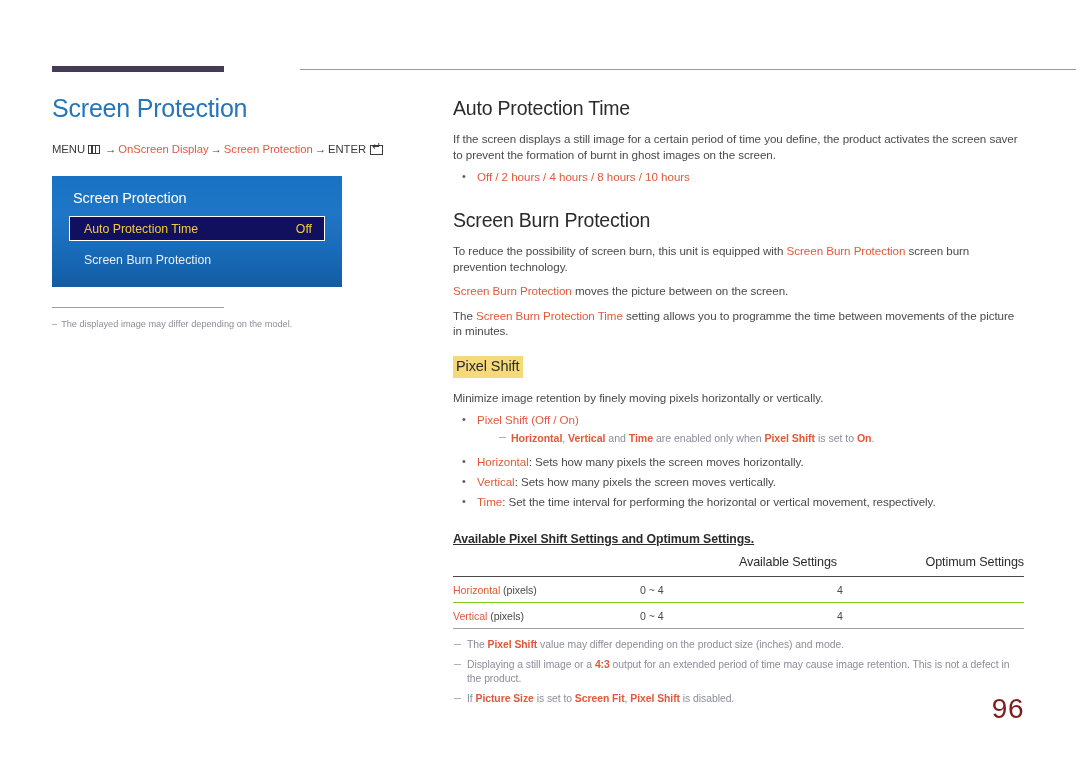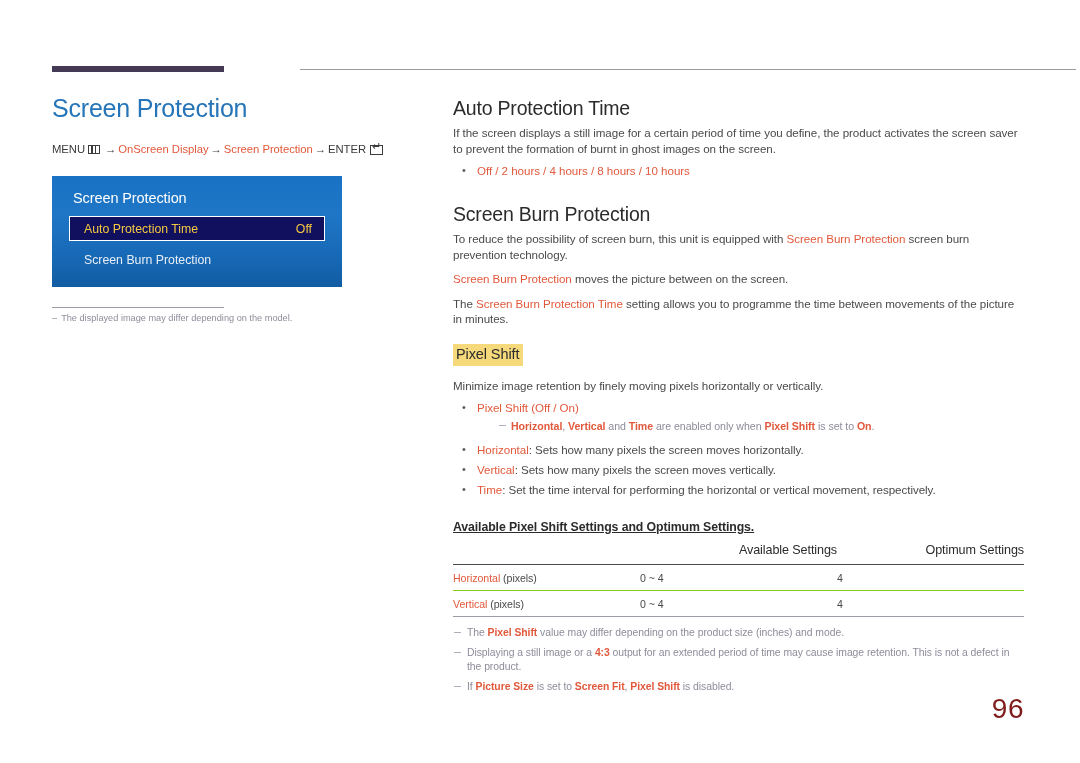--- a/index.html
+++ b/index.html
@@ -155,42 +155,42 @@
   .osd-row .value { text-align: right; }
 
   
   .left-note-rule {
     margin-top: 20px;
     width: 172px;
     height: 1px;
     background: #9d9daa;
   }
   .left-note {
-    margin-top: 4px;
+    margin-top: 10px;
     font-size: 9.2px;
     color: #8d8d9b;
     line-height: 13px;
     white-space: nowrap;
   }
   .left-note .dash { margin-right: 4px; }
 
   
   h2.sec {
     font-size: 19.5px;
     font-weight: normal;
     color: #2b2b2b;
     margin: 0;
     line-height: 24px;
     letter-spacing: -0.2px;
   }
   p.body {
     font-size: 11.6px;
     line-height: 15.5px;
     color: #4a4a4a;
-    margin: 5px 0 0 0;
+    margin: 11px 0 0 0;
     letter-spacing: -0.05px;
   }
   .or { color: #e1593c; }
   .gr { color: #8d8d9b; }
   .bold { font-weight: bold; }
 
   ul.bul {
     list-style: none;
     margin: 7px 0 0 0;
     padding: 0;

